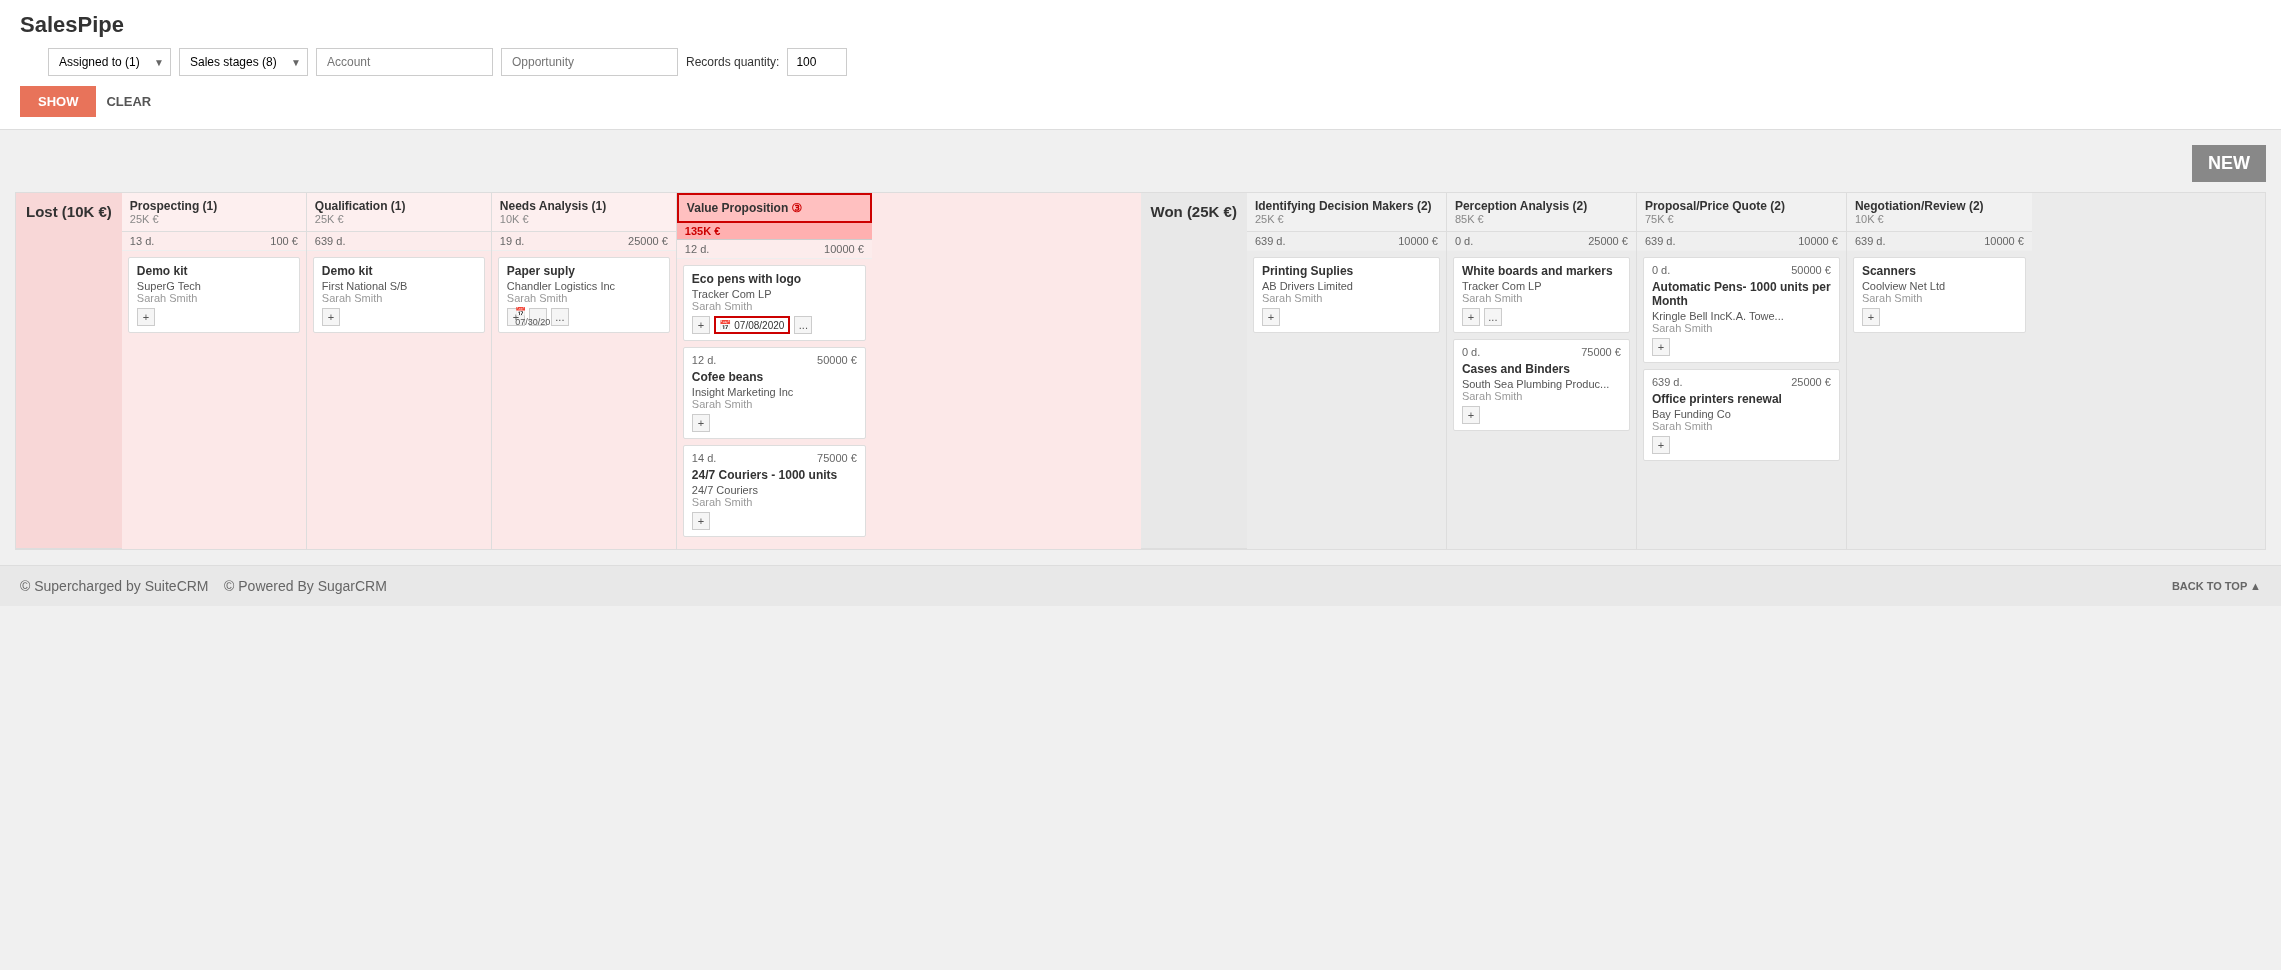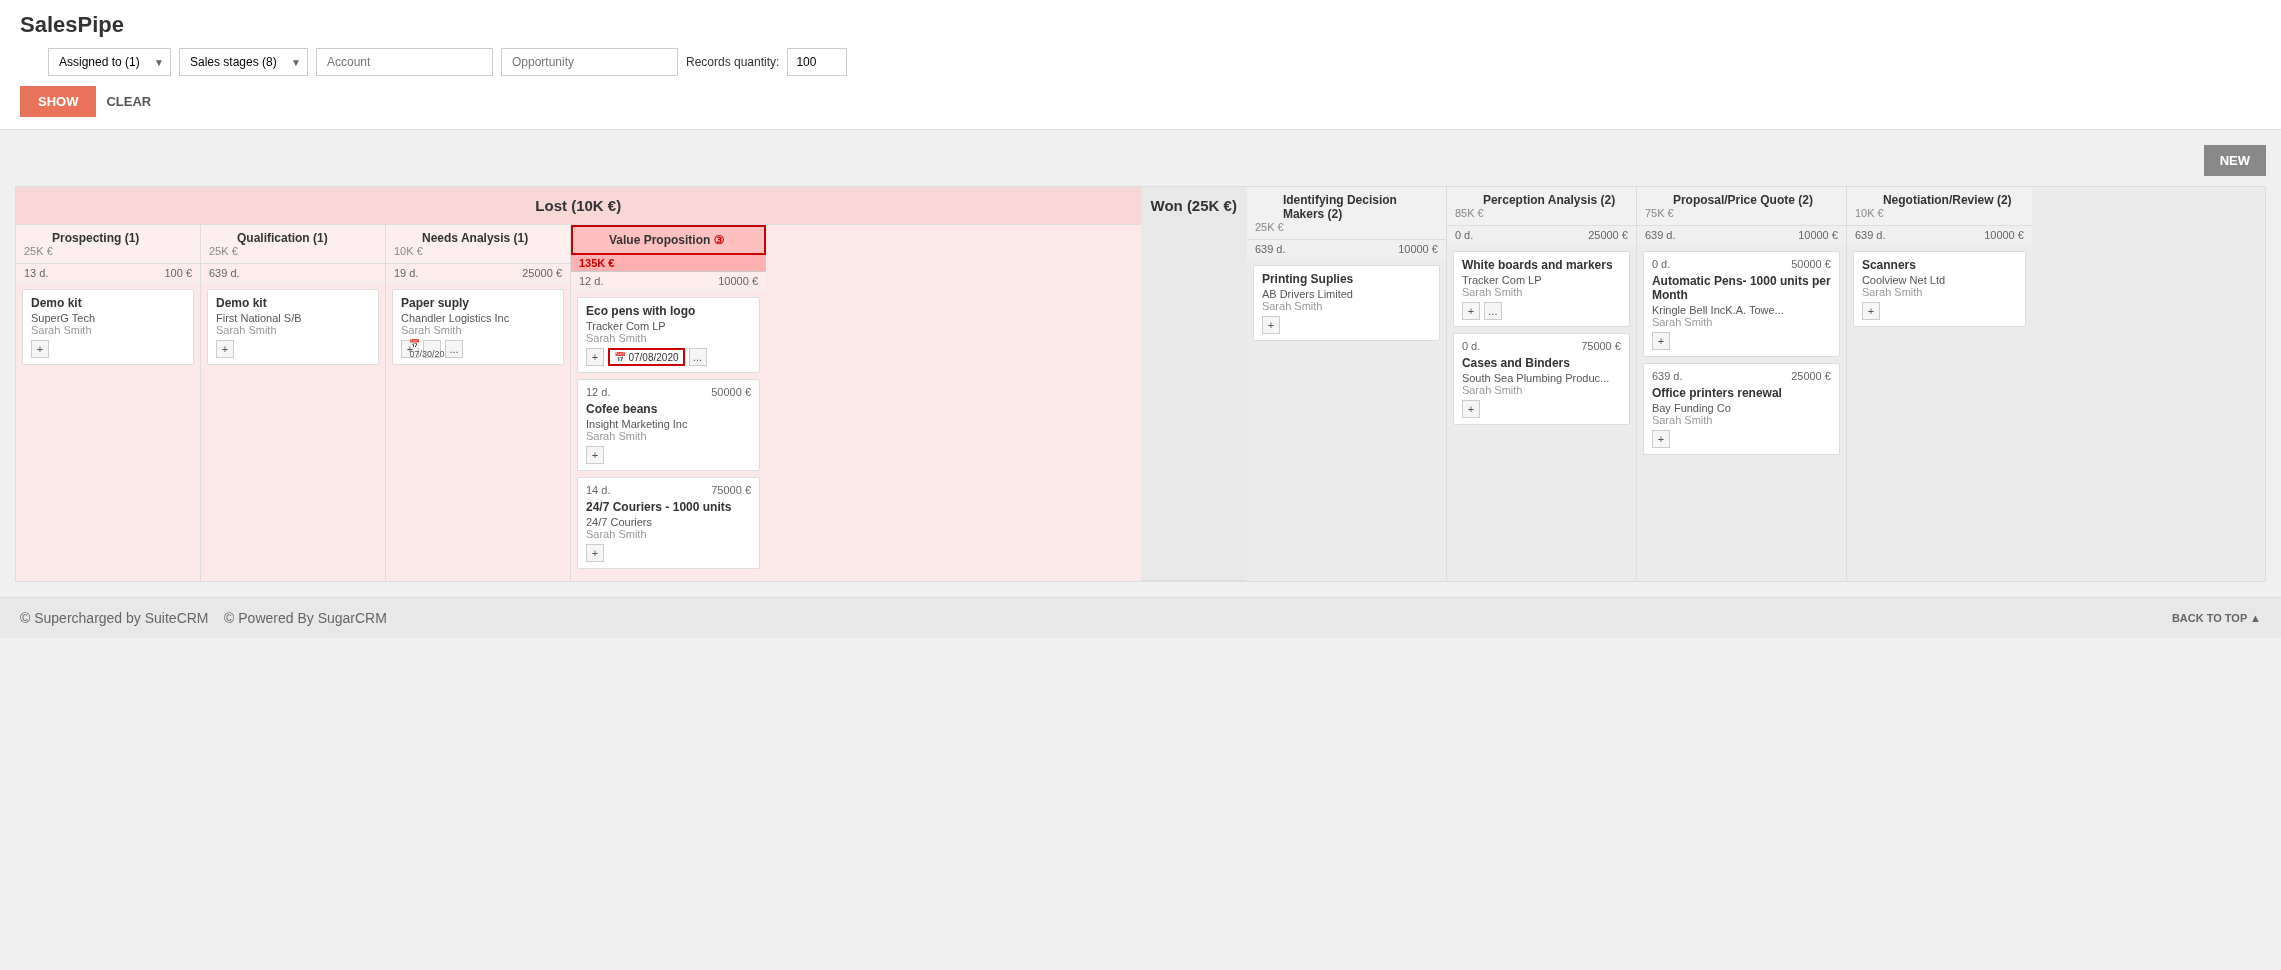--- a/index.html
+++ b/index.html
@@ -12,34 +12,34 @@
     .filter-input { border: 1px solid #ccc; background: #fff; padding: 6px 10px; font-size: 12px; min-width: 130px; color: #999; }
     .records-label { font-size: 12px; color: #333; }
     .records-input { border: 1px solid #ccc; padding: 6px 8px; font-size: 12px; width: 60px; }
 
     .action-row { display: flex; align-items: center; gap: 10px; margin-top: 10px; }
     .btn-show { background: #e8735a; color: #fff; border: none; padding: 8px 18px; font-size: 13px; cursor: pointer; font-weight: bold; }
     .btn-clear { background: transparent; border: none; color: #555; font-size: 13px; cursor: pointer; font-weight: bold; }
 
     .main-content { padding: 15px; }
     .new-btn-row { display: flex; justify-content: flex-end; margin-bottom: 10px; }
-    .btn-new { background: #888; color: #fff; border: none; padding: 8px 16px; font-size: 13px; cursor: pointer; font-weight: bold; }
+    .btn-new { background: #888; color: #fff; border: none; padding: 8px 16px; font-size: 18px; cursor: pointer; font-weight: bold; }
 
     .kanban-container { display: flex; overflow-x: auto; gap: 0; border: 1px solid #ddd; }
 
     .section-lost { background: #f8d7d7; }
     .section-won { background: #e8e8e8; }
 
     .section-header { text-align: center; padding: 10px; font-size: 15px; font-weight: bold; color: #333; border-bottom: 1px solid #ccc; }
 
     .kanban-col { min-width: 185px; max-width: 185px; border-right: 1px solid #ddd; flex-shrink: 0; }
     .kanban-col:last-child { border-right: none; }
 
     .col-header { padding: 6px 8px; border-bottom: 1px solid #ddd; background: rgba(255,255,255,0.3); }
-    .col-title { font-size: 12px; font-weight: bold; color: #333; margin-left: 28px; }
+    .col-title { font-size: 12px; font-weight: bold; color: #333; }
     .col-subtitle { font-size: 11px; color: #888; }
 
     .col-meta { display: flex; justify-content: space-between; padding: 3px 8px; font-size: 11px; color: #666; border-bottom: 1px solid #eee; background: rgba(255,255,255,0.2); }
 
     .col-cards { padding: 6px; min-height: 150px; }
 
     .card { background: #fff; border: 1px solid #ddd; border-radius: 2px; padding: 6px 8px; margin-bottom: 6px; }
     .card-title { font-size: 12px; font-weight: bold; color: #333; margin-bottom: 2px; }
     .card-company { font-size: 11px; color: #555; }
     .card-user { font-size: 11px; color: #999; margin-bottom: 4px; }
@@ -96,21 +96,21 @@
   </div>
 </div>
 
 <div class="main-content">
   <div class="new-btn-row">
     <button class="btn-new">NEW</button>
   </div>
 
   <div class="kanban-container">
 
-    <div class="section-wrapper" style="display:flex;flex-direction:column;">
+    <div class="section-wrapper" style="display:flex;flex-direction:row;">
       <div class="section-header section-lost" style="padding:10px; text-align:center; font-size:15px; font-weight:bold; border-bottom:1px solid #ddd;">Lost (10K €)</div>
       <div class="section-cols" style="display:flex; background:#fce8e8;">
 
         <div class="kanban-col">
           <div class="col-header">
             <div class="col-title">Prospecting (1)</div>
             <div class="col-subtitle">25K €</div>
           </div>
           <div class="col-meta">
             <span>13 d.</span>

